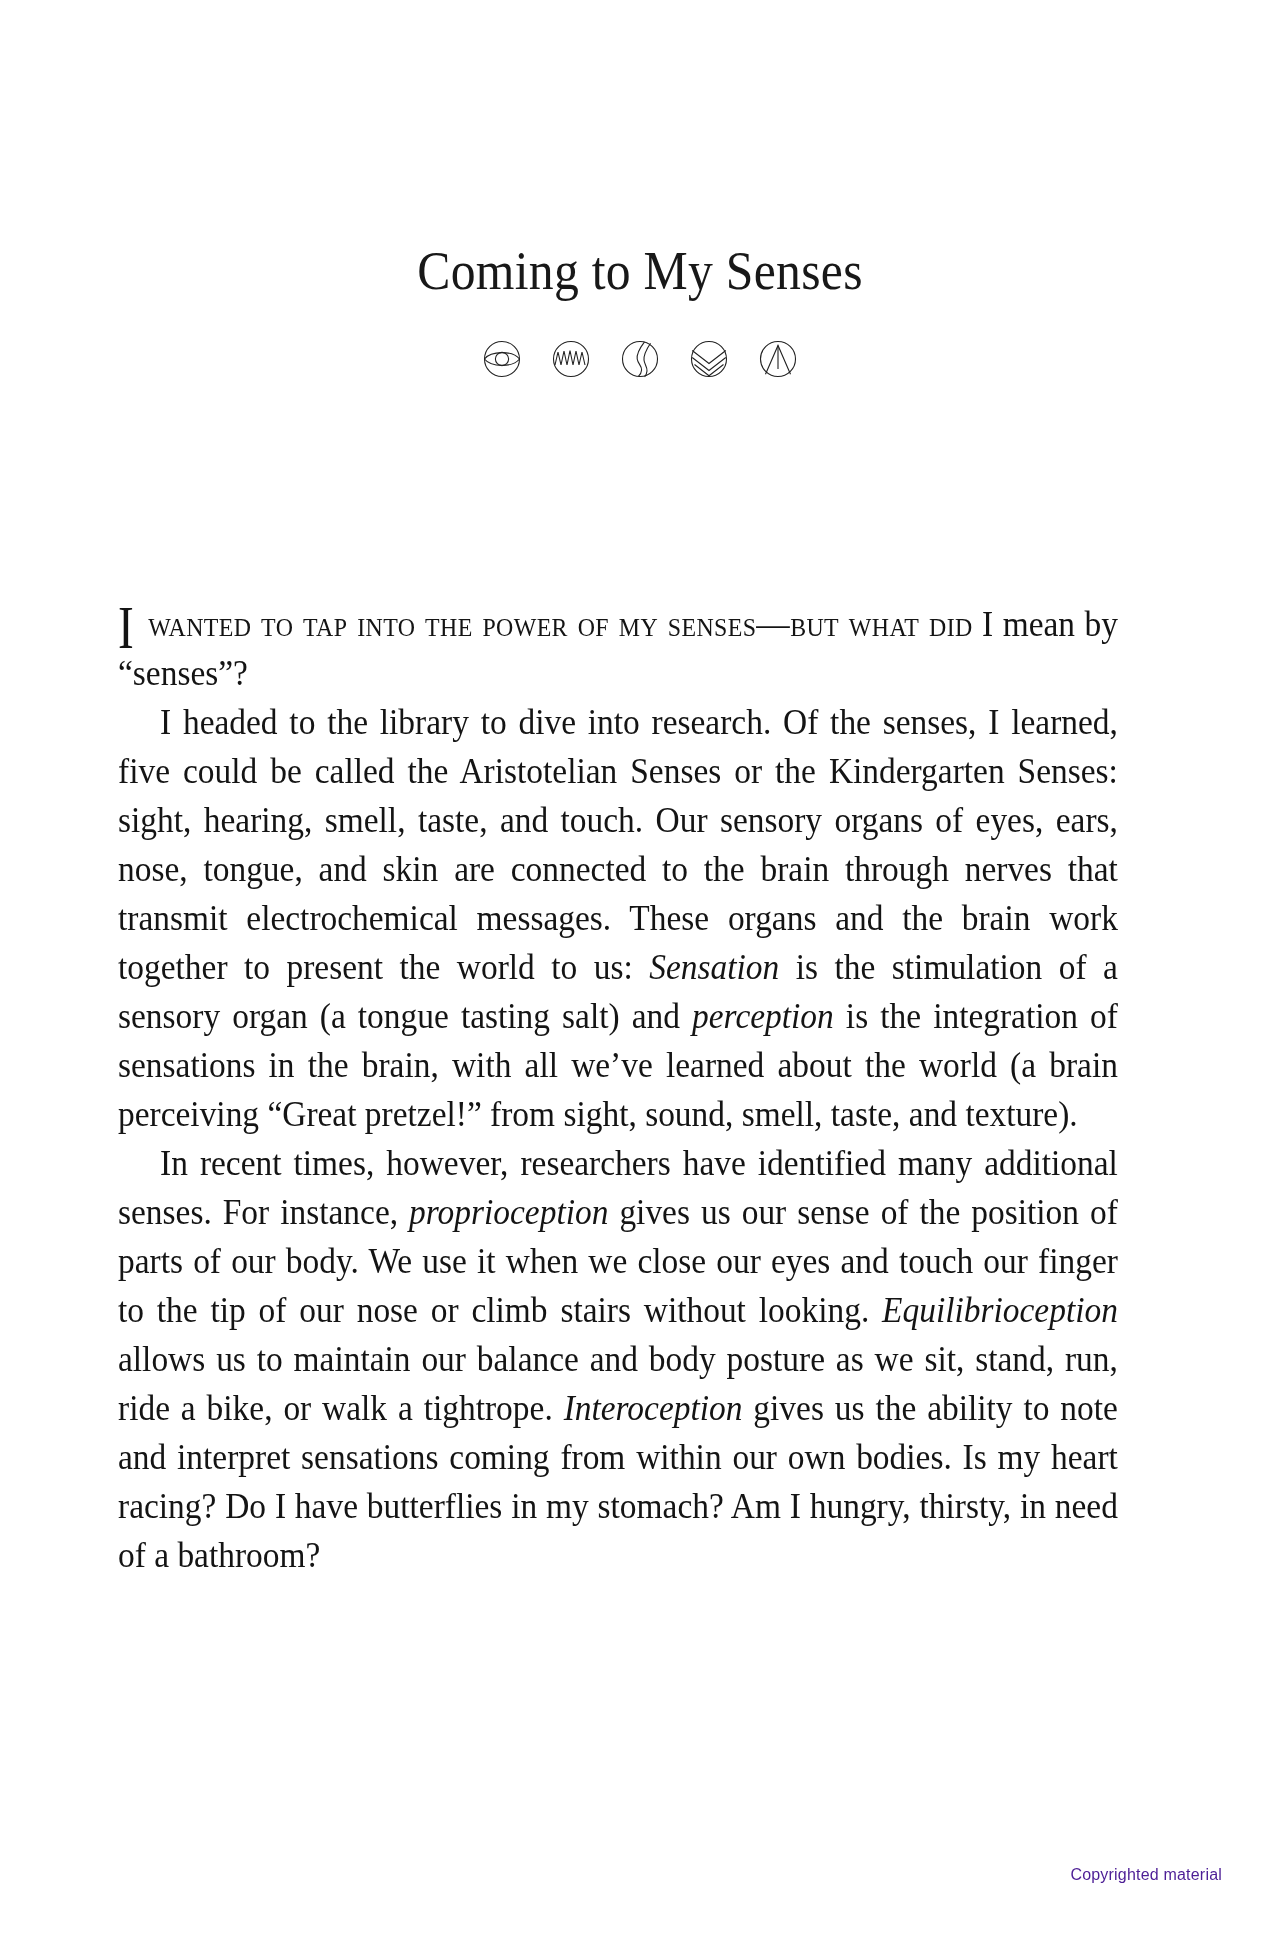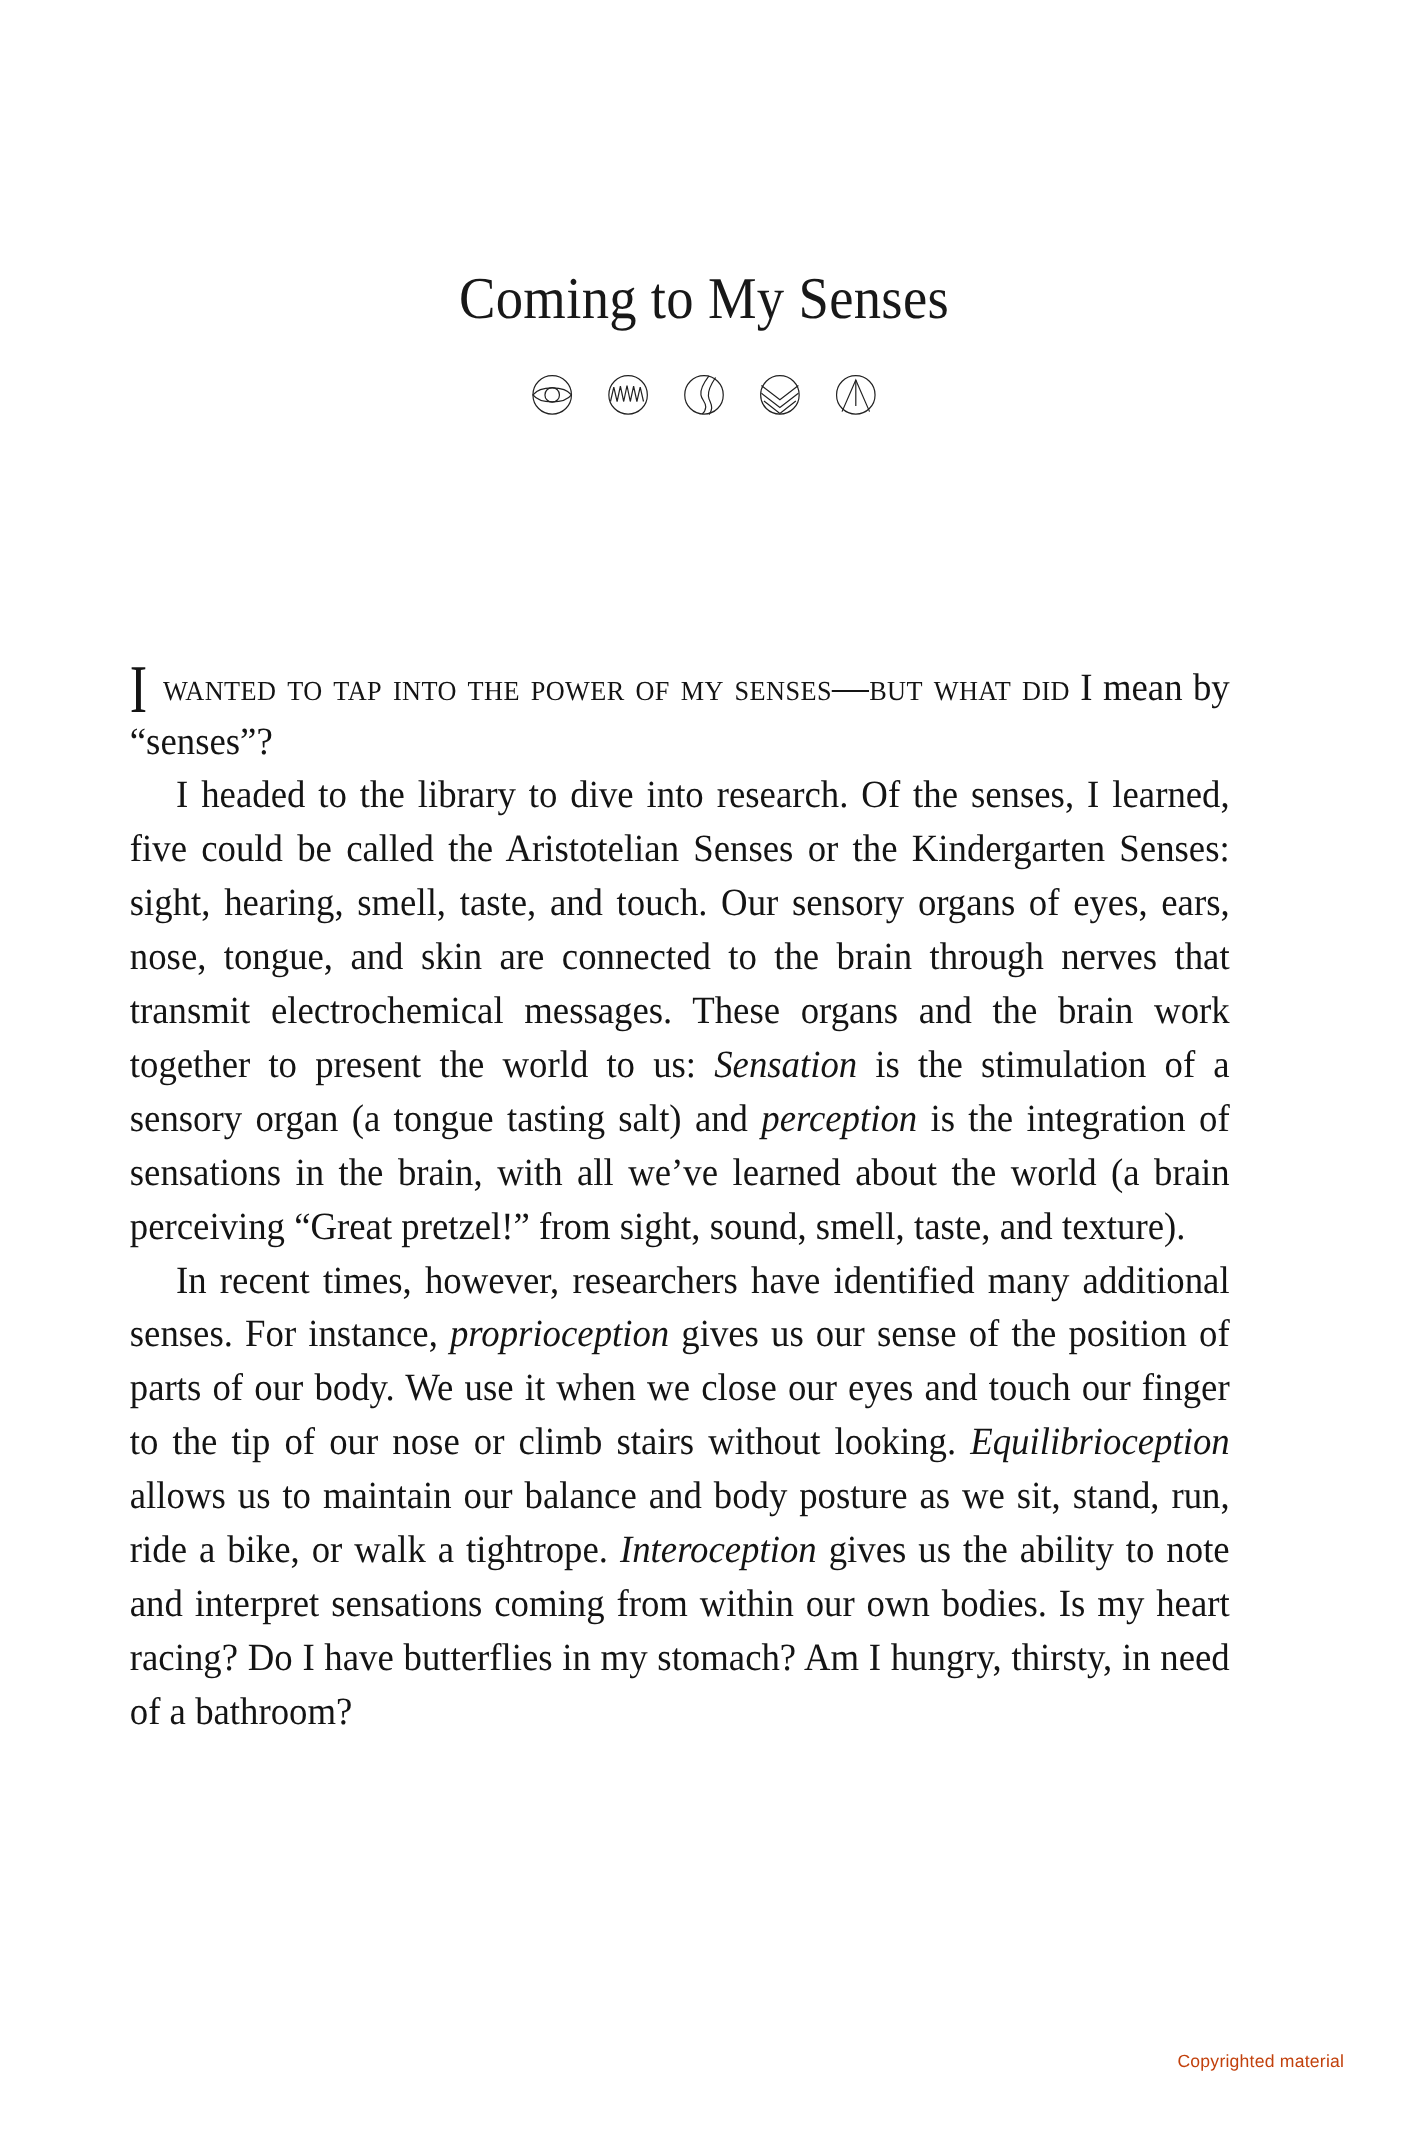--- a/index.html
+++ b/index.html
@@ -104,21 +104,21 @@
   }
 
   
   .copyright-note {
     position: absolute;
     right: 58px;
     bottom: 32px;
     font-family: "Liberation Sans", "DejaVu Sans", sans-serif;
     font-size: 16px;
     letter-spacing: 0.2px;
-    color: #c2410c;
+    color: #4c1d95;
     white-space: nowrap;
   }
 </style>
 </head>
 <body>
 
 <div class="page">
 
   <h1 class="chapter-title">Coming to My Senses</h1>
 

